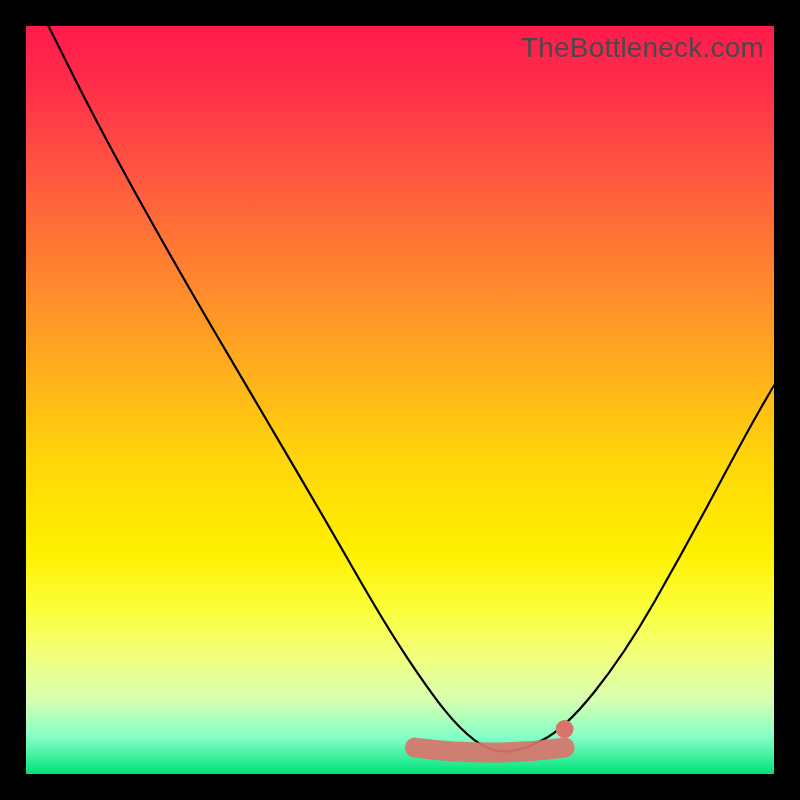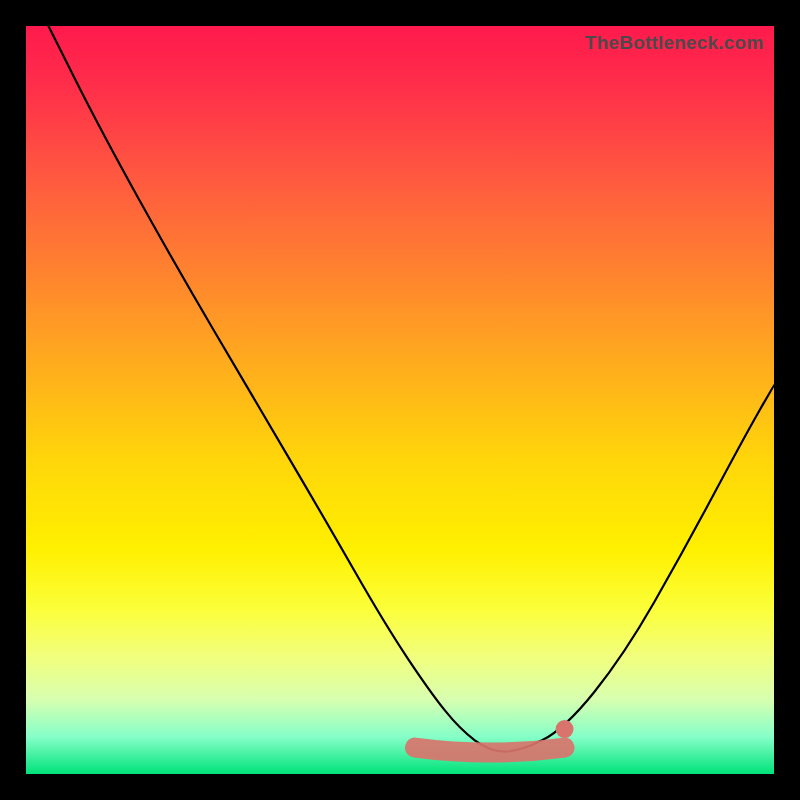--- a/index.html
+++ b/index.html
@@ -30,22 +30,22 @@
       #d8ffb0 90%,
       #86ffc8 95%,
       #00e27a 100%
     );
   }
   .attribution {
     position: absolute;
     top: 6px;
     right: 10px;
     color: #4a4a4a;
-    font-size: 19px;
-    font-weight: 700;
+    font-size: 28px;
+    font-weight: 400;
     letter-spacing: 0.2px;
     user-select: none;
   }
   svg.overlay {
     position: absolute;
     left: 0;
     top: 0;
     width: 748px;
     height: 748px;
     overflow: visible;

